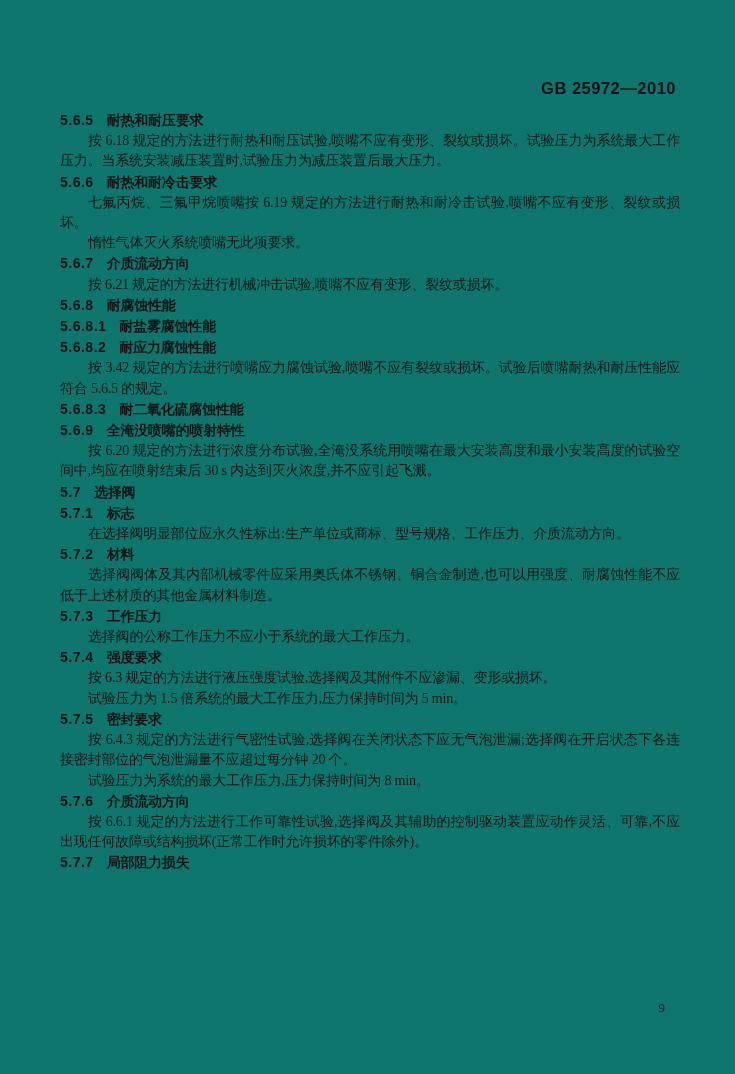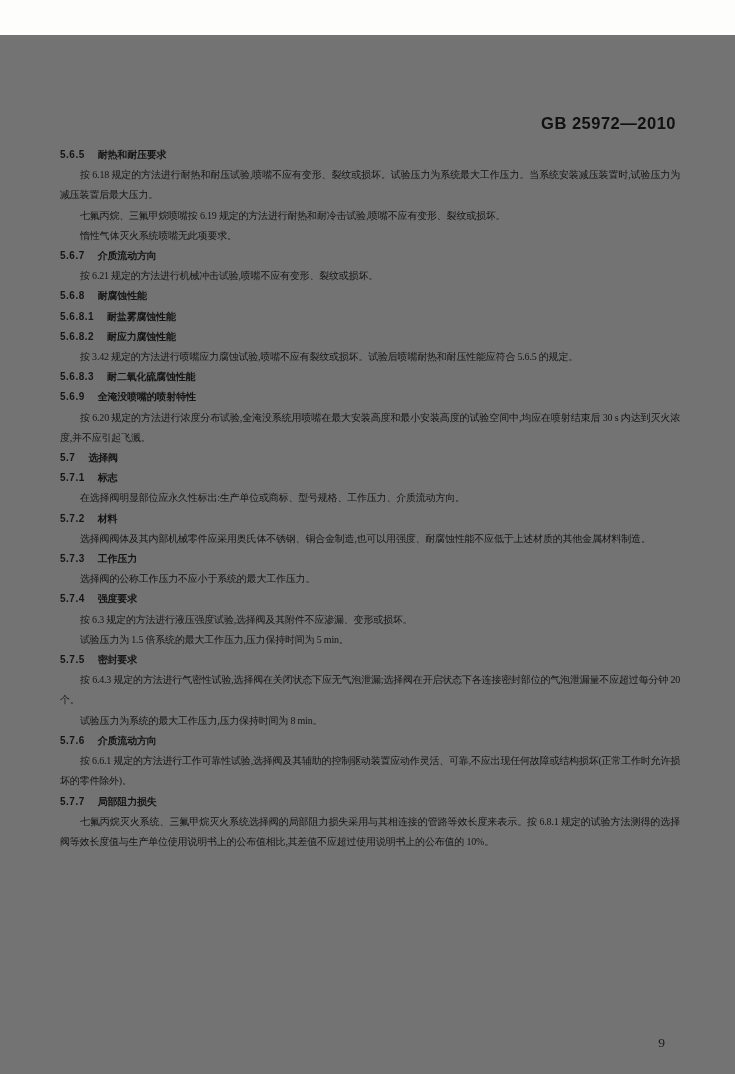--- a/index.html
+++ b/index.html
@@ -8,39 +8,38 @@
     height: 1074px;
     background: #fdfdfc;
     position: relative;
     overflow: hidden;
     font-family: "Liberation Serif", "DejaVu Serif", serif;
     color: #141414;
   }
   .page {
     position: absolute;
     inset: 0;
-    background: #737373;
-    margin-top: 35px;
+    background: #0f766e;
   }
   .doc-header {
     position: absolute;
     top: 79px;
     right: 59px;
     font-family: "Liberation Sans", "DejaVu Sans", sans-serif;
     font-weight: 700;
     font-size: 16.5px;
     letter-spacing: 0.5px;
     color: #101010;
   }
   .doc-body {
     position: absolute;
     top: 110px;
     left: 60px;
     width: 620px;
-    font-size: 10px;
+    font-size: 14px;
     line-height: 20.2px;
     letter-spacing: -0.2px;
     text-align: justify;
   }
   .h {
     font-weight: 700;
     text-align: left;
   }
   .h .num {
     font-family: "Liberation Sans", "DejaVu Sans", sans-serif;
@@ -64,20 +63,21 @@
 <body>
 
 <div class="page">
   <header class="doc-header">
     <span>GB 25972—2010</span>
   </header>
 
   <main class="doc-body" id="doc-body">
       <div class="h"><span class="num">5.6.5</span><span class="ht">耐热和耐压要求</span></div>
       <p class="para">按 6.18 规定的方法进行耐热和耐压试验,喷嘴不应有变形、裂纹或损坏。试验压力为系统最大工作压力。当系统安装减压装置时,试验压力为减压装置后最大压力。</p>
+      <div class="h"><span class="num">5.6.6</span><span class="ht">耐热和耐冷击要求</span></div>
       <p class="para">七氟丙烷、三氟甲烷喷嘴按 6.19 规定的方法进行耐热和耐冷击试验,喷嘴不应有变形、裂纹或损坏。</p>
       <p class="para">惰性气体灭火系统喷嘴无此项要求。</p>
       <div class="h"><span class="num">5.6.7</span><span class="ht">介质流动方向</span></div>
       <p class="para">按 6.21 规定的方法进行机械冲击试验,喷嘴不应有变形、裂纹或损坏。</p>
       <div class="h"><span class="num">5.6.8</span><span class="ht">耐腐蚀性能</span></div>
       <div class="h"><span class="num">5.6.8.1</span><span class="ht">耐盐雾腐蚀性能</span></div>
       <div class="h"><span class="num">5.6.8.2</span><span class="ht">耐应力腐蚀性能</span></div>
       <p class="para">按 3.42 规定的方法进行喷嘴应力腐蚀试验,喷嘴不应有裂纹或损坏。试验后喷嘴耐热和耐压性能应符合 5.6.5 的规定。</p>
       <div class="h"><span class="num">5.6.8.3</span><span class="ht">耐二氧化硫腐蚀性能</span></div>
       <div class="h"><span class="num">5.6.9</span><span class="ht">全淹没喷嘴的喷射特性</span></div>
@@ -91,19 +91,18 @@
       <p class="para">选择阀的公称工作压力不应小于系统的最大工作压力。</p>
       <div class="h"><span class="num">5.7.4</span><span class="ht">强度要求</span></div>
       <p class="para">按 6.3 规定的方法进行液压强度试验,选择阀及其附件不应渗漏、变形或损坏。</p>
       <p class="para">试验压力为 1.5 倍系统的最大工作压力,压力保持时间为 5 min。</p>
       <div class="h"><span class="num">5.7.5</span><span class="ht">密封要求</span></div>
       <p class="para">按 6.4.3 规定的方法进行气密性试验,选择阀在关闭状态下应无气泡泄漏;选择阀在开启状态下各连接密封部位的气泡泄漏量不应超过每分钟 20 个。</p>
       <p class="para">试验压力为系统的最大工作压力,压力保持时间为 8 min。</p>
       <div class="h"><span class="num">5.7.6</span><span class="ht">介质流动方向</span></div>
       <p class="para">按 6.6.1 规定的方法进行工作可靠性试验,选择阀及其辅助的控制驱动装置应动作灵活、可靠,不应出现任何故障或结构损坏(正常工作时允许损坏的零件除外)。</p>
       <div class="h"><span class="num">5.7.7</span><span class="ht">局部阻力损失</span></div>
-      <p class="para">七氟丙烷灭火系统、三氟甲烷灭火系统选择阀的局部阻力损失采用与其相连接的管路等效长度来表示。按 6.8.1 规定的试验方法测得的选择阀等效长度值与生产单位使用说明书上的公布值相比,其差值不应超过使用说明书上的公布值的 10%。</p>
     </main>
 
   <footer class="doc-footer">
     <span>9</span>
   </footer>
 </div>
 
 </body></html>

